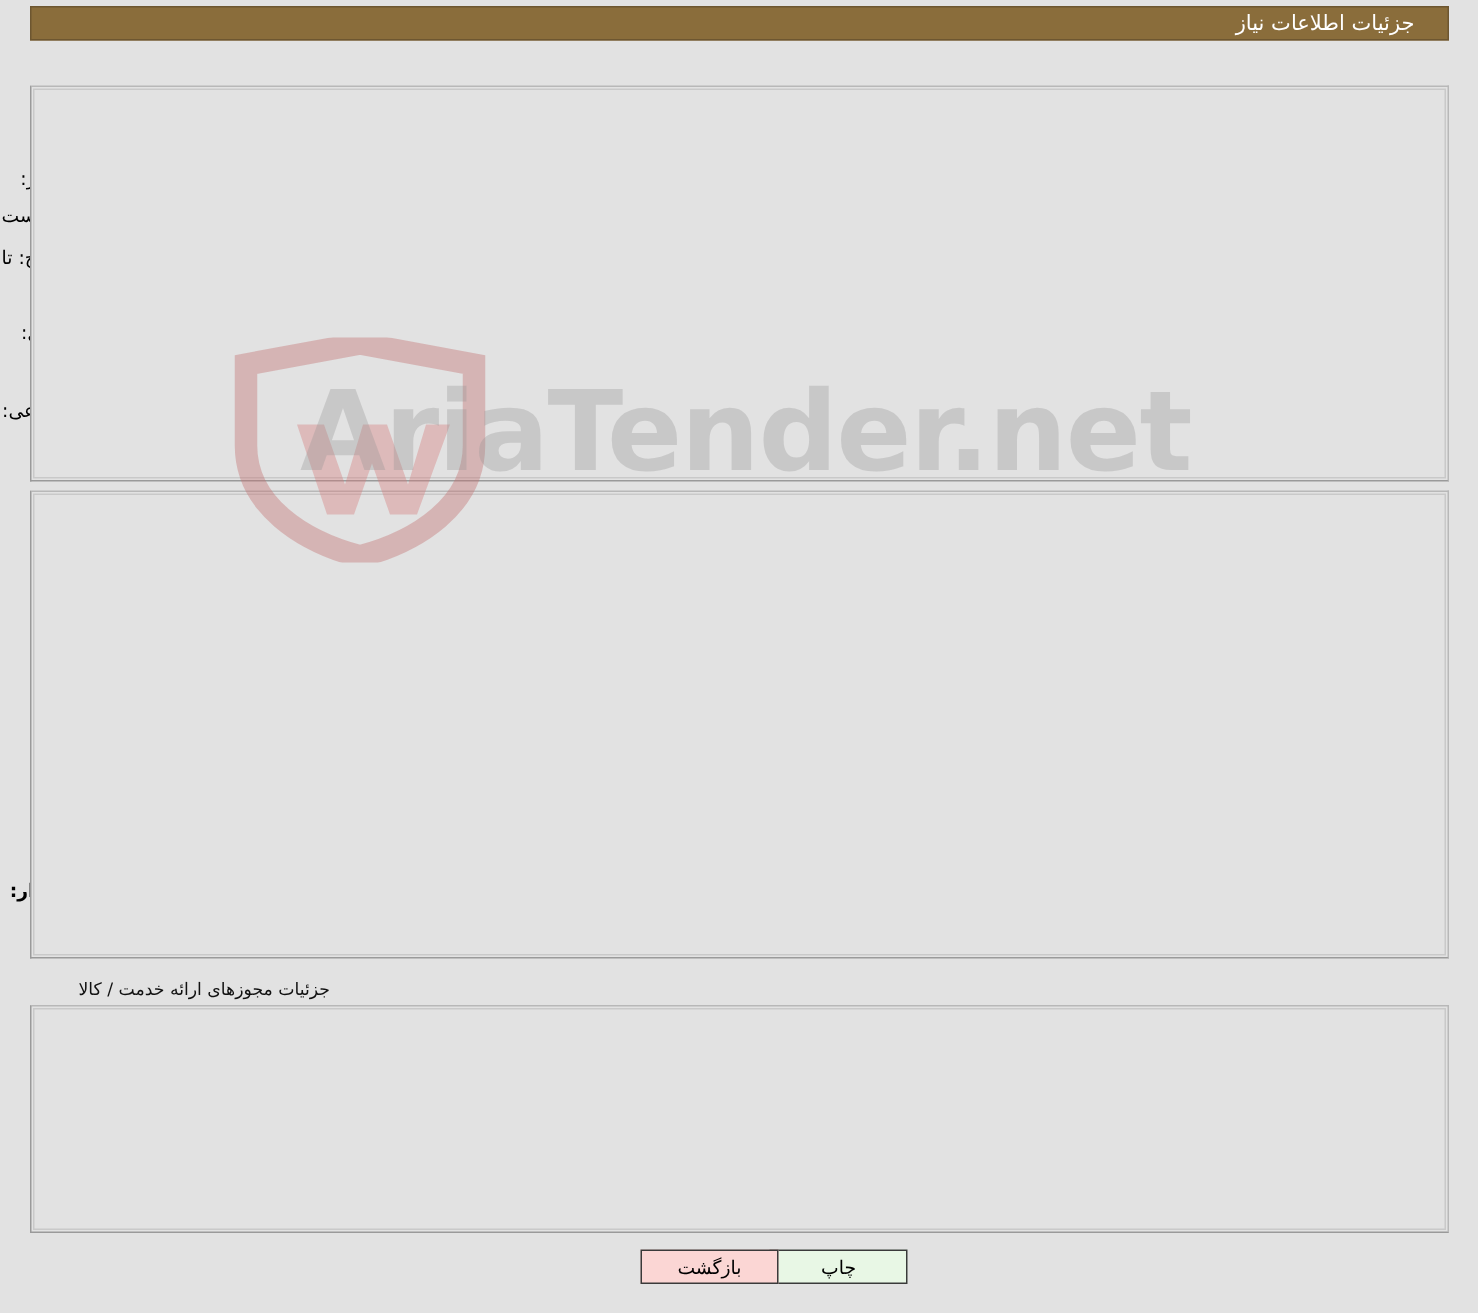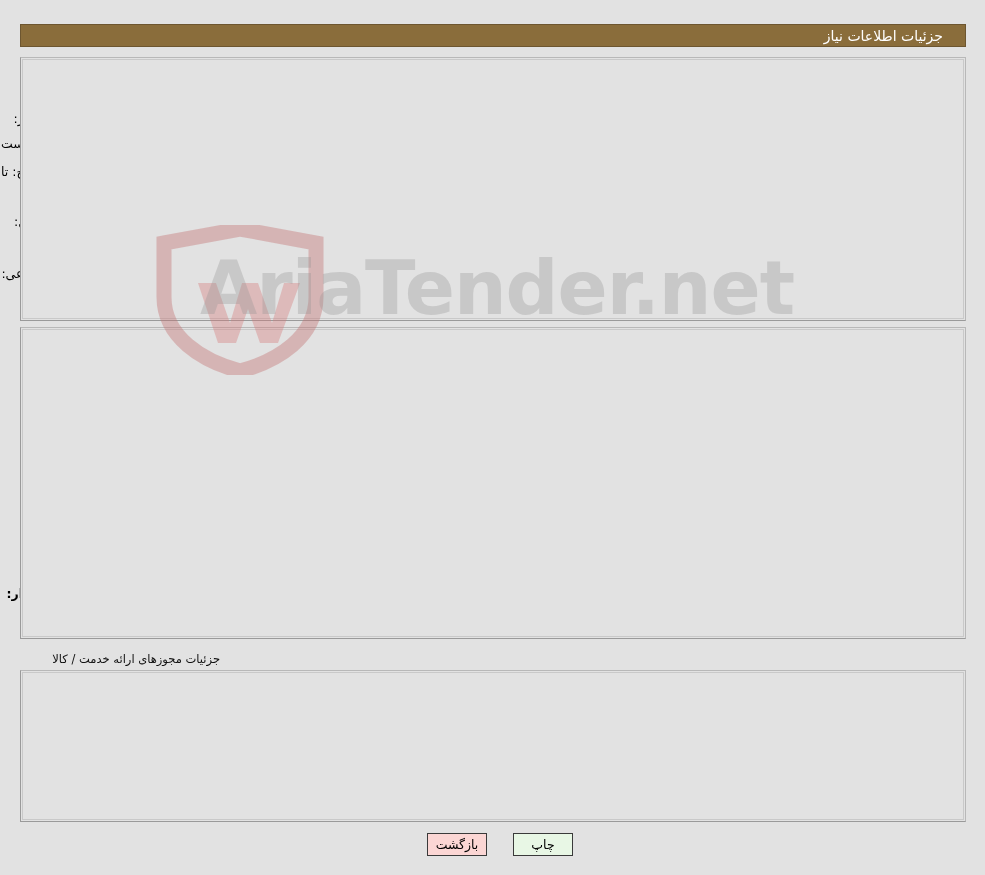--- a/index.html
+++ b/index.html
@@ -34,21 +34,21 @@
     color: rgba(150,150,150,0.33);
     direction: ltr;
     letter-spacing: -1px;
     white-space: nowrap;
   }
   #watermark .wm-shield { position: absolute; left: 55px; top: 10px; }
 
   
   .titlebar {
     position: absolute;
-    left: 20px; top: 24px;
+    left: 20px; top: 4px;
     width: 946px; height: 23px;
     background: #8a6d3b;
     border: 1px solid #6d5630;
     color: #fff;
     font-size: 14px;
     display: flex;
     align-items: center;
     justify-content: flex-start;
     padding-right: 22px;
     z-index: 1;
@@ -251,21 +251,21 @@
     color: #111;
     white-space: nowrap;
   }
 
   
   .footbtn {
     position: absolute;
     border: 1px solid #3a3a3a;
     font-size: 12.5px;
     padding: 3px 0;
-    width: 60px;
+    width: 92px;
     text-align: center;
     cursor: pointer;
     color: #000;
   }
   #btn-print  { left: 513px; top: 833px; background: #e8f7e5; }
   #btn-back   { left: 427px; top: 833px; background: #fbd6d4; }
 </style>
 </head>
 <body>
 

